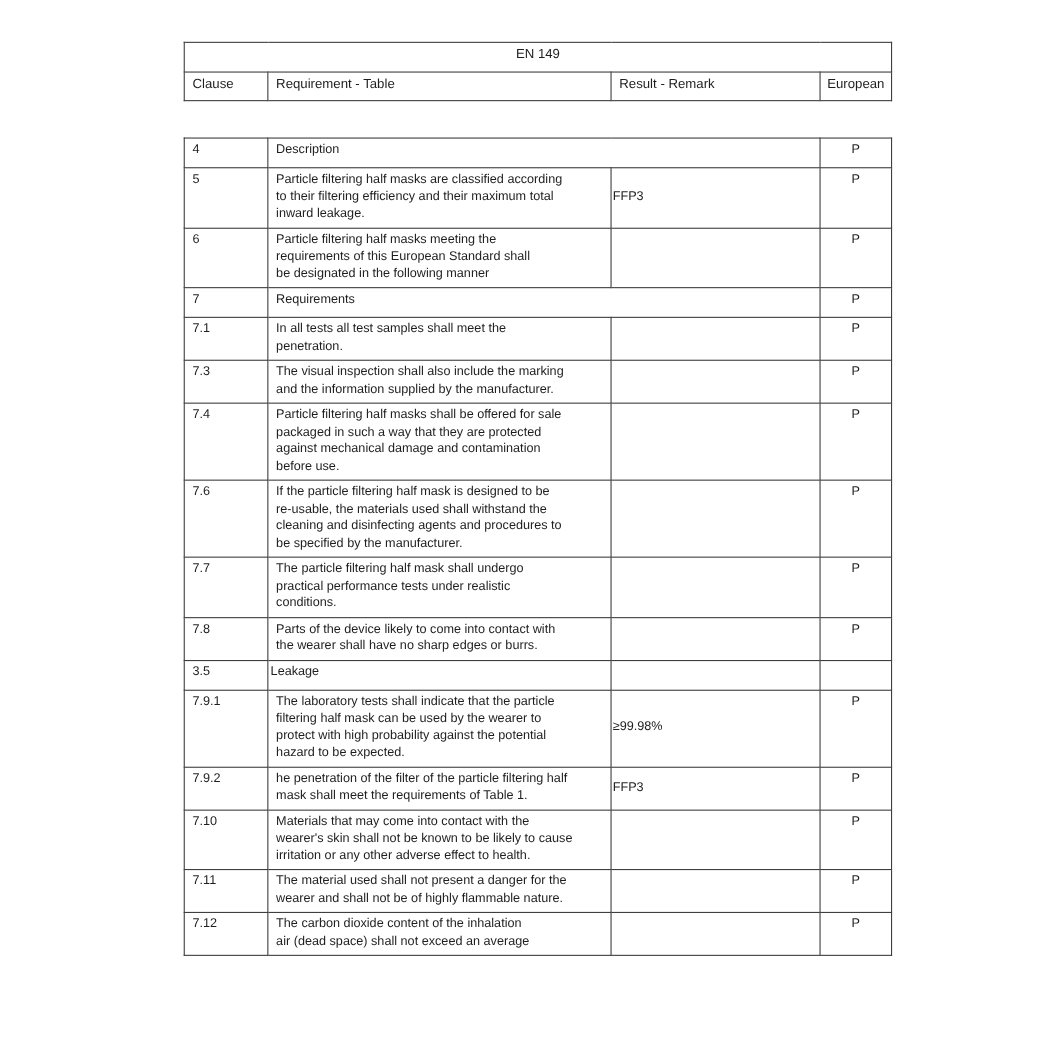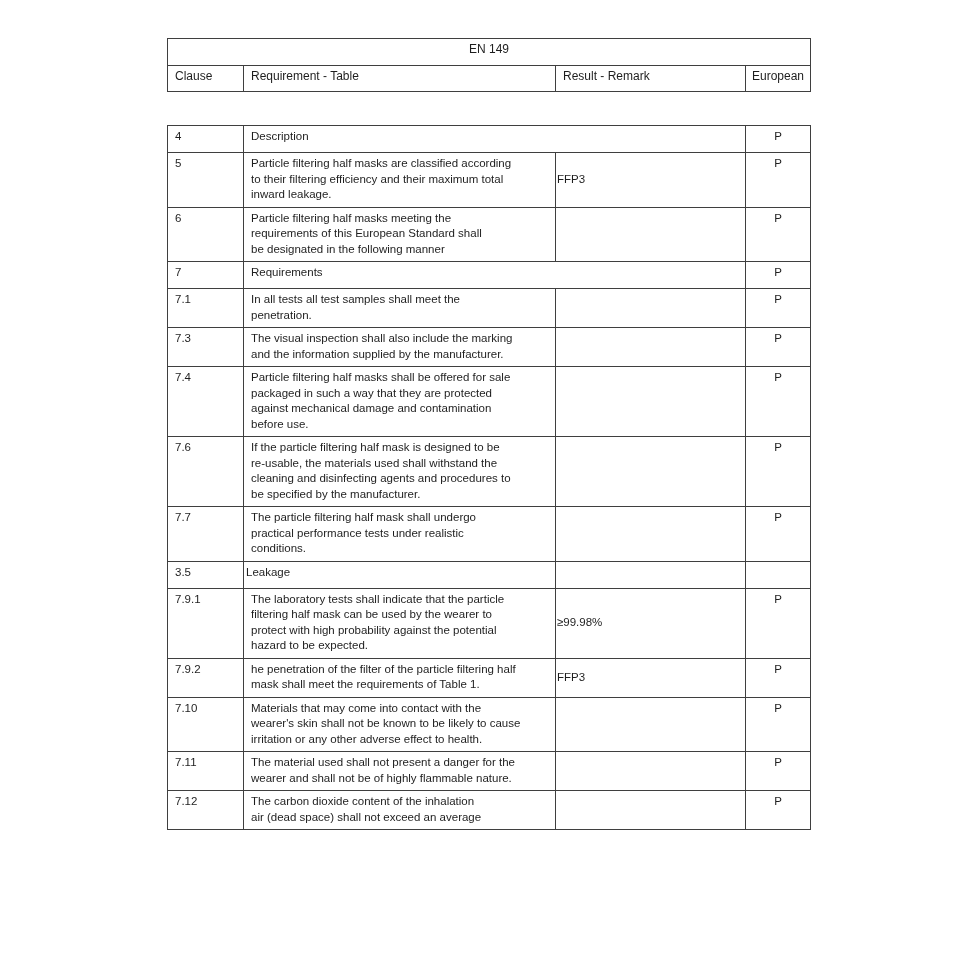--- a/index.html
+++ b/index.html
@@ -149,20 +149,27 @@
           <td class="verdict">P</td>
         </tr>
         <tr>
           <td class="clause">7.7</td>
           <td class="req">The particle filtering half mask shall undergo
 practical performance tests under realistic
 conditions.</td>
           <td class="res"></td>
           <td class="verdict">P</td>
         </tr>
+        <tr>
+          <td class="clause">7.8</td>
+          <td class="req">Parts of the device likely to come into contact with
+the wearer shall have no sharp edges or burrs.</td>
+          <td class="res"></td>
+          <td class="verdict">P</td>
+        </tr>
         <tr class="single">
           <td class="clause">3.5</td>
           <td class="req flush">Leakage</td>
           <td class="res"></td>
           <td class="verdict"></td>
         </tr>
         <tr>
           <td class="clause">7.9.1</td>
           <td class="req">The laboratory tests shall indicate that the particle
 filtering half mask can be used by the wearer to

